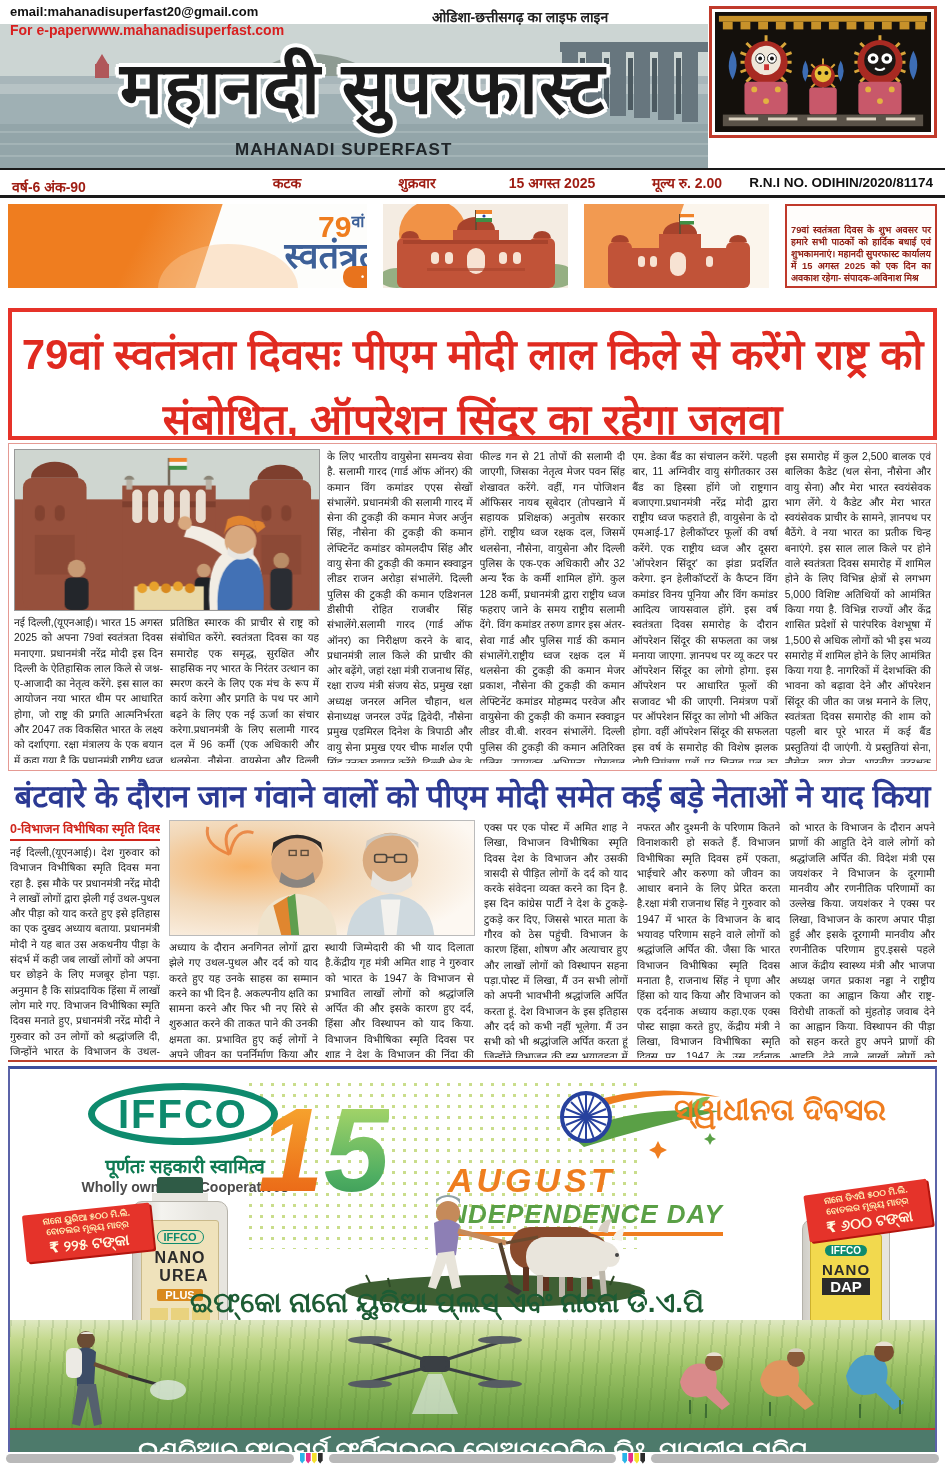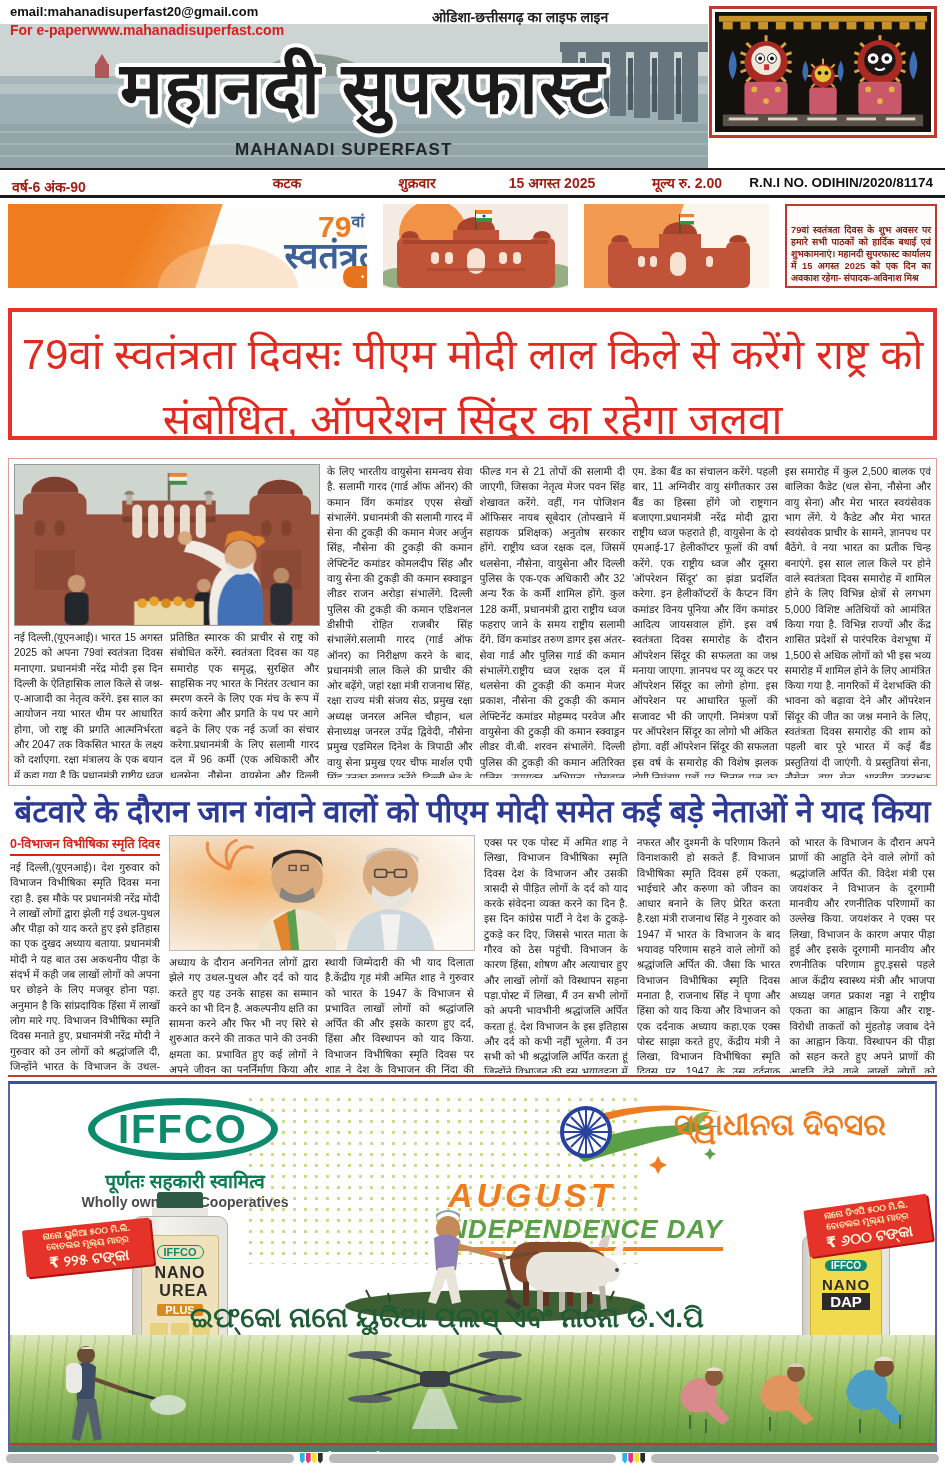--- a/index.html
+++ b/index.html
@@ -38,22 +38,22 @@
   .b79 .n { font-size:30px; color:#ef7d1f; }
   .b79 .s { font-size:16px; color:#3d6098; vertical-align:top; }
   .btitle { position:absolute; left:210px; top:26px; width:320px; text-align:center; font-size:36px; font-weight:800; color:#3d6098; text-shadow:1px 1px 0 #fff; }
   .bbadge { position:absolute; left:335px; top:62px; background:#e8731d; color:#fff; font-weight:bold; font-size:13px; padding:2px 14px; border-radius:10px; }
   .bbadge:before,.bbadge:after { content:"•"; color:#fff; margin:0 4px; font-size:9px; vertical-align:2px; }
   .banner-fort { width:185px; height:84px; }
   .banner-fort svg { width:100%; height:100%; display:block; }
   .banner-greet { width:152px; border:2px solid #c0392b; background:#fffdfb; color:#8e1d12; font-size:9.3px; font-weight:bold; line-height:1.3; padding:18px 4px; text-align:justify; overflow:hidden; }
 
   
-  .headline1 { margin:18px 8px; border:4px solid #e63329; padding:10px 8px 14px; text-align:center;
-               color:#e02a20; font-weight:400; font-size:42px; line-height:1.55; height:132px; overflow:hidden; }
+  .headline1 { margin:3px 8px; border:4px solid #e63329; padding:10px 8px 14px; text-align:center;
+               color:#e02a20; font-weight:700; font-size:42px; line-height:1.55; height:132px; overflow:hidden; }
 
   
   .article1 { margin:2px 8px 0; border:1px solid #e59a93; padding:5px; height:328px; display:flex; gap:7px; }
   .a1-left { width:306px; }
   .photo1 { width:306px; height:162px; border:1px solid #999; }
   .photo1 svg { width:100%; height:100%; display:block; }
   .a1-undercols { display:flex; gap:7px; margin-top:4px; height:148px; overflow:hidden; }
   .ncol { font-size:10.4px; line-height:1.47; text-align:justify; color:#1c1c1c; overflow:hidden; }
   .a1-undercols .ncol { width:149px; height:148px; }
   .a1-col { width:199px; height:314px; }
@@ -472,20 +472,23 @@
 
 <div class="ad">
   <div class="dots"></div>
 
   <div class="iffco-logo">
     <span>IFFCO</span>
   </div>
   <div class="iffco-hindi">पूर्णतः सहकारी स्वामित्व</div>
   <div class="iffco-eng">Wholly owned by Cooperatives</div>
 
+  <div class="big15">
+    <span class="one">1</span><span class="five">5</span>
+  </div>
 
   <svg class="chakra-wrap" style="position:absolute;left:540px;top:8px;" width="180" height="90" viewBox="0 0 180 90">
     <path d="M10,50 q60,-40 160,-30 q-70,-16 -140,8 Z" fill="#ef7d1f"></path>
     <path d="M20,58 q60,-30 150,-24 q-66,14 -136,36 Z" fill="#5aa046"></path>
     <circle cx="36" cy="40" r="24" fill="#fff" stroke="#27419e" stroke-width="4"></circle>
     <g stroke="#27419e" stroke-width="2">
       <line x1="36" y1="18" x2="36" y2="62"></line>
         <line x1="14" y1="40" x2="58" y2="40"></line>
       <line x1="21" y1="25" x2="51" y2="55"></line>
         <line x1="51" y1="25" x2="21" y2="55"></line>

